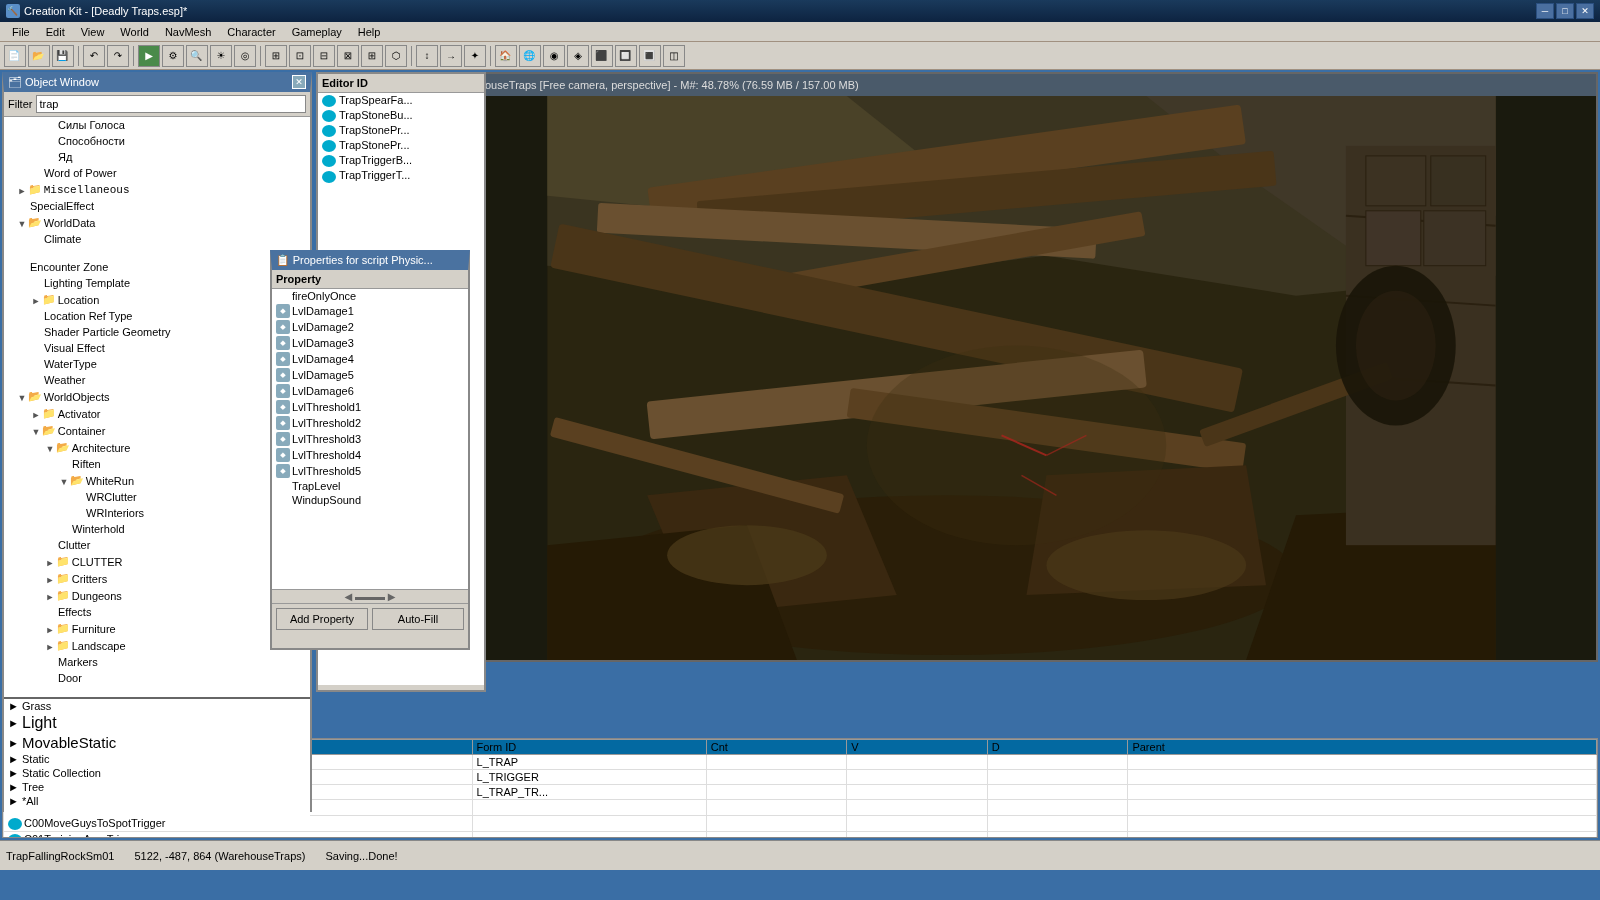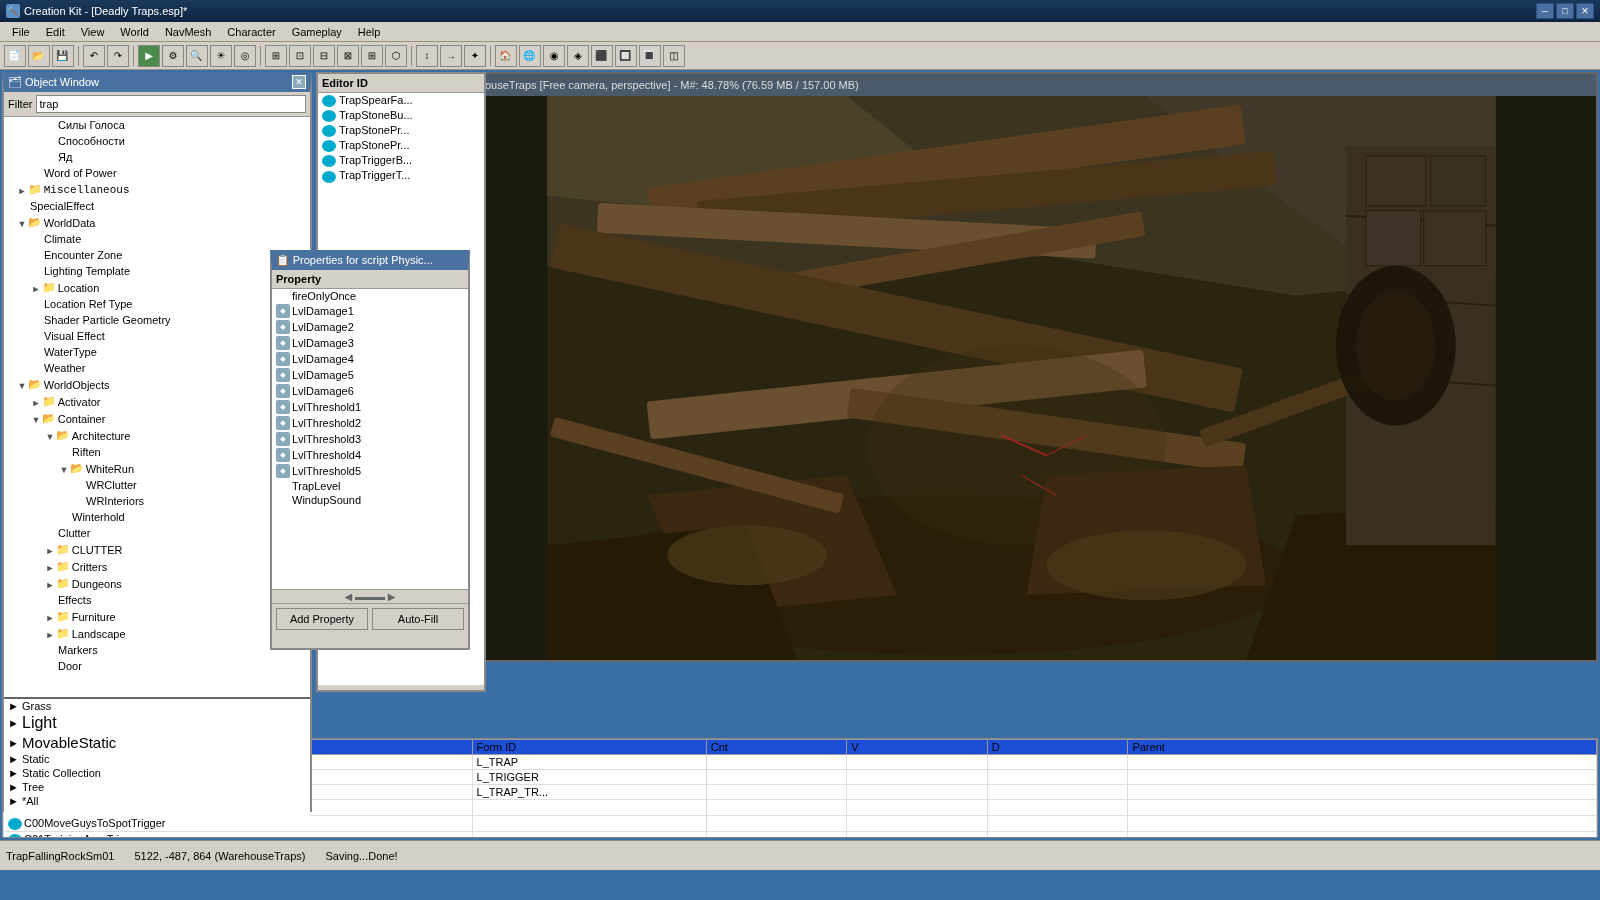--- a/index.html
+++ b/index.html
@@ -349,21 +349,21 @@
       border: 1px solid #888;
       overflow: hidden;
       z-index: 8;
     }
     .data-table {
       width: 100%;
       font-size: 11px;
       border-collapse: collapse;
     }
     .data-table th {
-      background: #1d4ed8;
+      background: #0369a1;
       border: 1px solid #999;
       padding: 1px 4px;
       text-align: left;
       font-weight: normal;
       position: sticky;
       top: 0;
     }
     .data-table td {
       border: 1px solid #ddd;
       padding: 1px 4px;
@@ -518,21 +518,21 @@
   </div>
         </div>
         <div class="tree-item">
           <div style="padding-left:14px;display:flex;align-items:center;padding-top:1px;padding-bottom:1px;">
     <span style="width:12px;display:inline-block;text-align:center;"><span style="color:#aaa;font-size:9px; visibility:hidden;">►</span></span>
     <span style="font-size:11px;margin-right:2px;"> </span>
     <span style="font-size:11px;">Climate</span>
   </div>
         </div>
         <div class="tree-item">
-          <div style="padding-left:14px;display:flex;align-items:center;padding-top:1px;padding-bottom:1px;">
+          <div style="padding-left:14px;display:flex;align-items:flex-start;padding-top:1px;padding-bottom:1px;flex-direction:column;">
     <span style="width:12px;display:inline-block;text-align:center;"><span style="color:#aaa;font-size:9px; visibility:hidden;">►</span></span>
     <span style="font-size:11px;margin-right:2px;"> </span>
     <span style="font-size:11px;">Encounter Zone</span>
   </div>
         </div>
         <div class="tree-item">
           <div style="padding-left:14px;display:flex;align-items:center;padding-top:1px;padding-bottom:1px;">
     <span style="width:12px;display:inline-block;text-align:center;"><span style="color:#aaa;font-size:9px; visibility:hidden;">►</span></span>
     <span style="font-size:11px;margin-right:2px;"> </span>
     <span style="font-size:11px;">Lighting Template</span>

